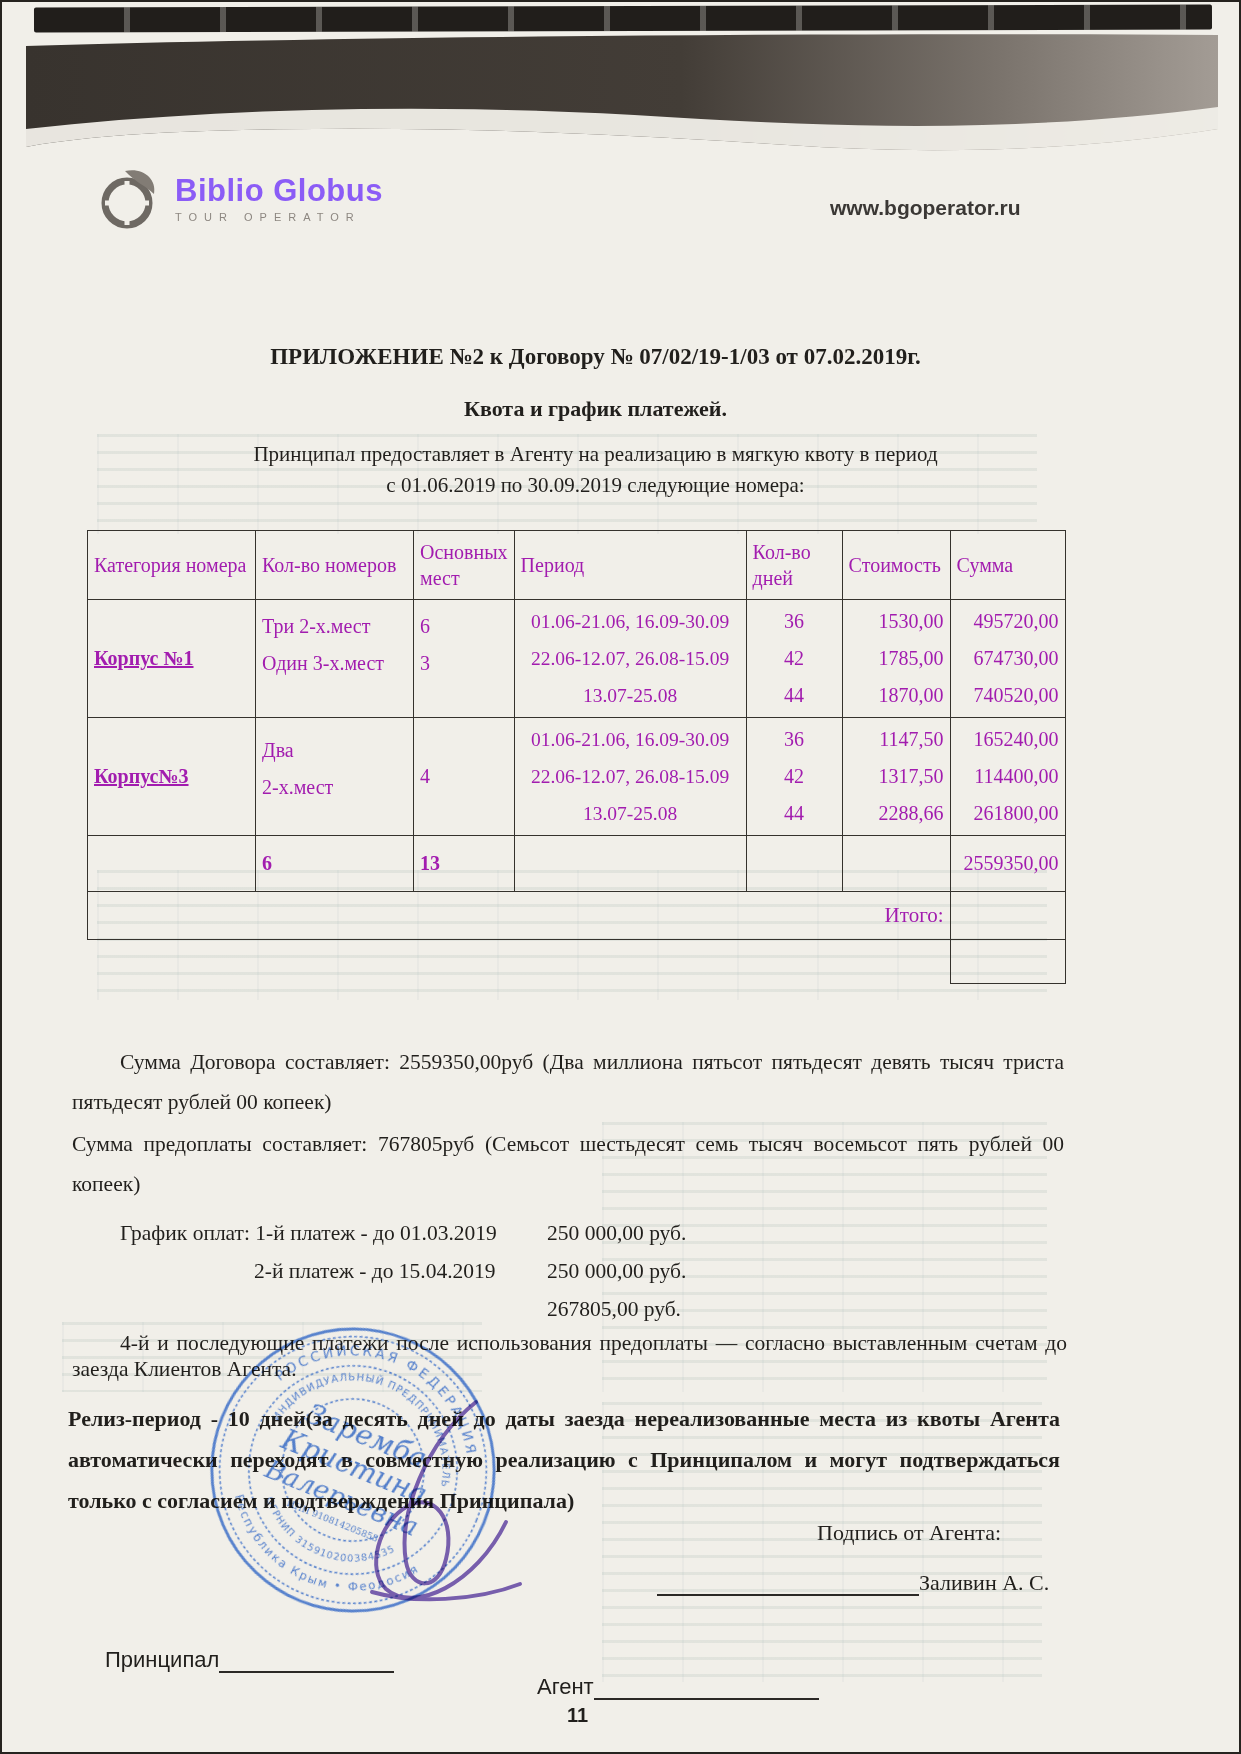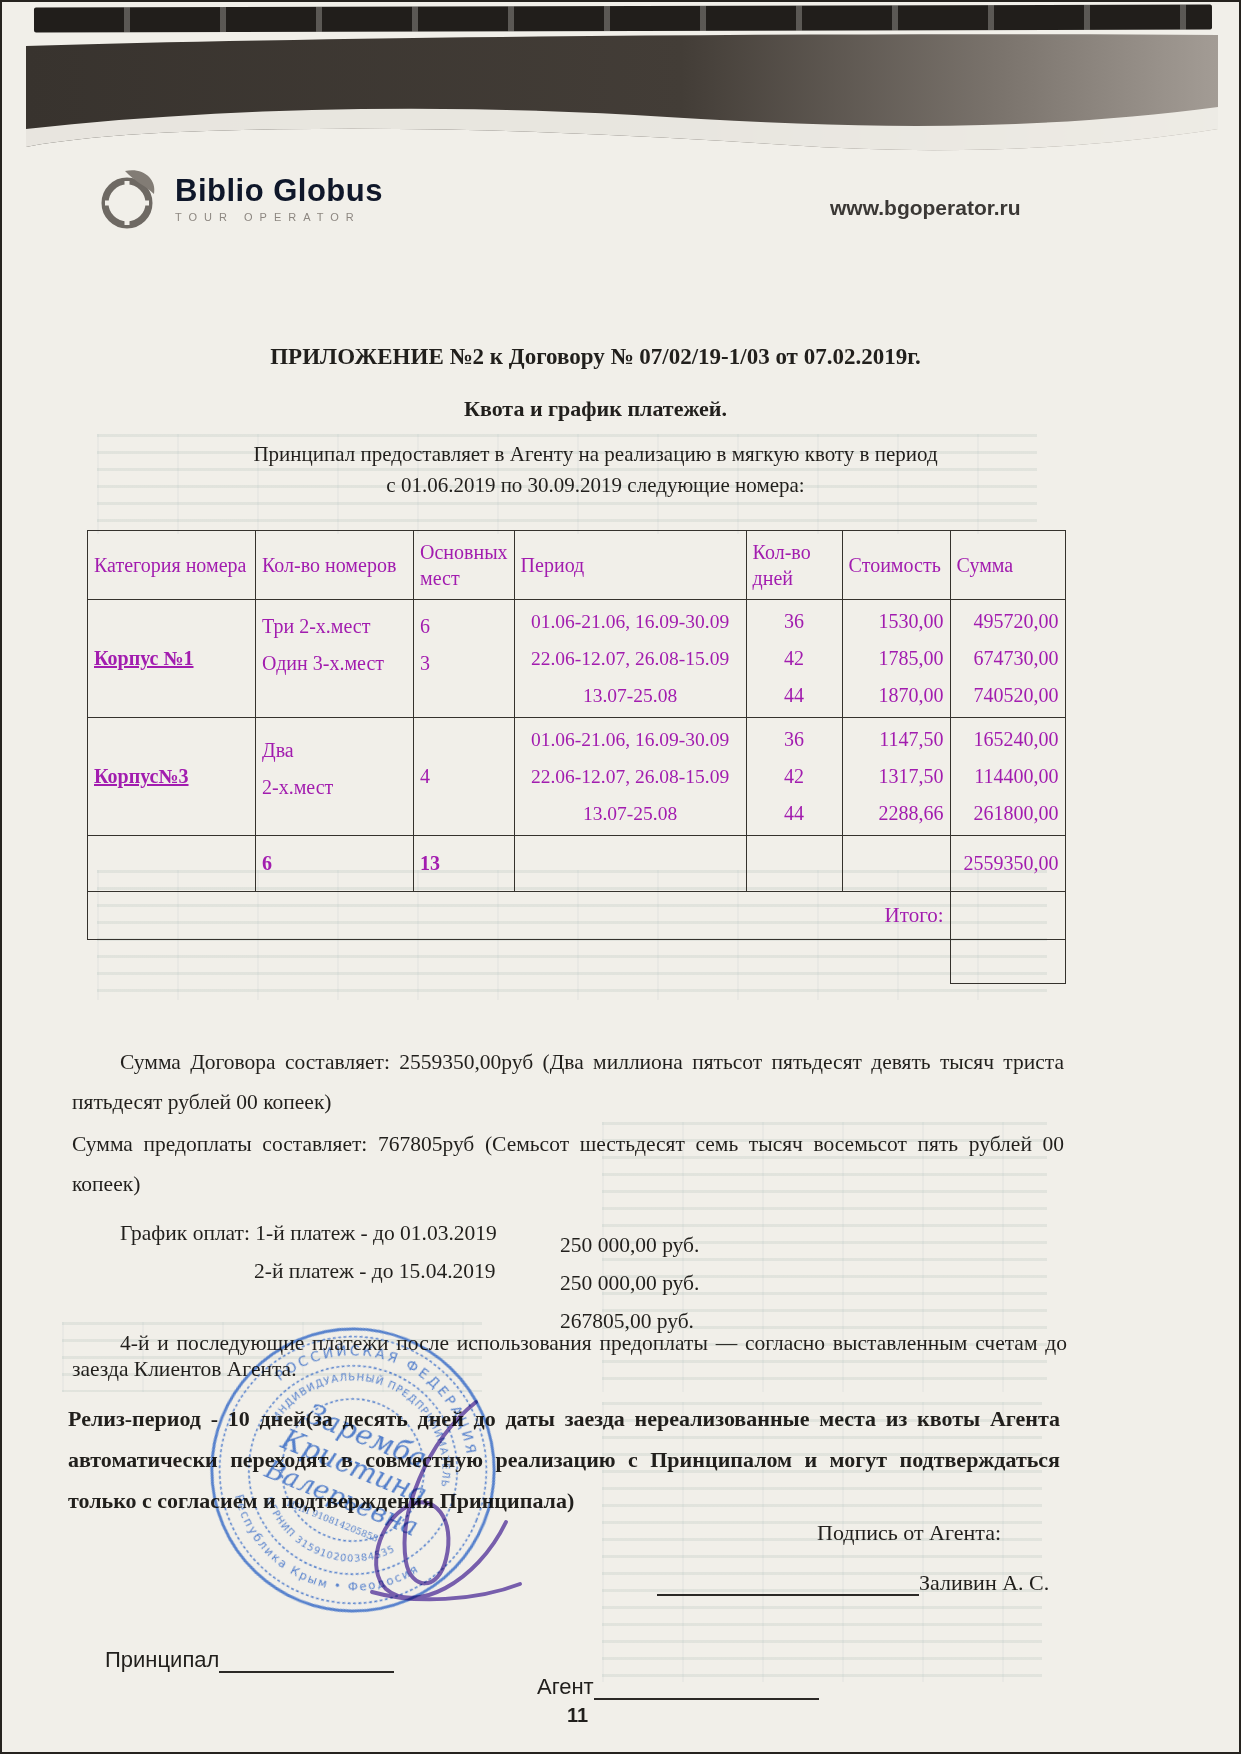--- a/index.html
+++ b/index.html
@@ -11,21 +11,21 @@
   }
   
   .top-strip{position:absolute; left:32px; top:4px; width:1178px; height:25px;
     background:#211e1b; transform:rotate(-0.15deg); border-radius:2px;}
   .top-strip::after{content:""; position:absolute; inset:0;
     background:repeating-linear-gradient(90deg, transparent 0 90px, rgba(241,239,233,.28) 90px 96px);}
   .swoosh{position:absolute; left:24px; top:30px; width:1192px; height:142px;}
   
   .logo{position:absolute; left:95px; top:165px; display:flex; align-items:center; gap:14px;}
   .logo-text-title{font-family:"Liberation Sans", sans-serif; font-weight:bold; font-size:31px;
-    color:#0f172a; letter-spacing:.5px; line-height:30px;}
+    color:#8b5cf6; letter-spacing:.5px; line-height:30px;}
   .logo-text-tagline{font-family:"Liberation Sans", sans-serif; font-size:11px; letter-spacing:7px;
     color:#8d8781; margin-top:5px;}
   .website{position:absolute; left:828px; top:194px; width:260px; text-align:left;
     font-family:"Liberation Sans", sans-serif; font-weight:bold; font-size:21px; color:#3b3835;}
   
   .doc-title{position:absolute; left:20px; right:70px; top:342px; text-align:center;
     font-size:23px; font-weight:bold;}
   .doc-subtitle{position:absolute; left:20px; right:70px; top:394px; text-align:center;
     font-size:22px; font-weight:bold;}
   .intro{position:absolute; left:20px; right:70px; top:437px; text-align:center;
@@ -46,21 +46,21 @@
   .itogo-row{height:48px;}
   .itogo-cell{text-align:right; padding-right:12px; font-size:21px;}
   .noborder{border:none !important;}
   .extra-row{height:44px;}
   
   .para{position:absolute; font-size:21.5px; line-height:40px;}
   .p-contract{left:70px; top:1040px; width:992px; text-indent:48px; text-align:justify;}
   .p-prepay{left:70px; top:1122px; width:992px; text-align:justify;}
   .schedule{position:absolute; left:70px; top:1212px; width:992px; font-size:21.5px;}
   .sch-row{position:relative; height:38px; line-height:38px;}
-  .sch-amount{position:absolute; left:475px; top:12px;margin-left:13px;}
+  .sch-amount{position:absolute; left:475px; top:0;}
   .sch-l1{padding-left:48px;}
   .sch-l2{padding-left:182px;}
   .p-note{left:70px; top:1328px; width:995px; text-indent:48px; text-align:justify; line-height:26px;}
   .p-release{left:66px; top:1396px; width:992px; font-weight:bold; font-size:22px;
     line-height:41px; text-align:justify;}
   
   .sign-agent-label{position:absolute; left:815px; top:1518px; font-size:22px;}
   .sign-agent{position:absolute; left:655px; top:1568px; font-size:22px; white-space:nowrap;}
   .sig-line{display:inline-block; border-bottom:2px solid #2b2926; height:24px; vertical-align:bottom;}
   .w260{width:262px;} .w175{width:175px;} .w225{width:225px;}

